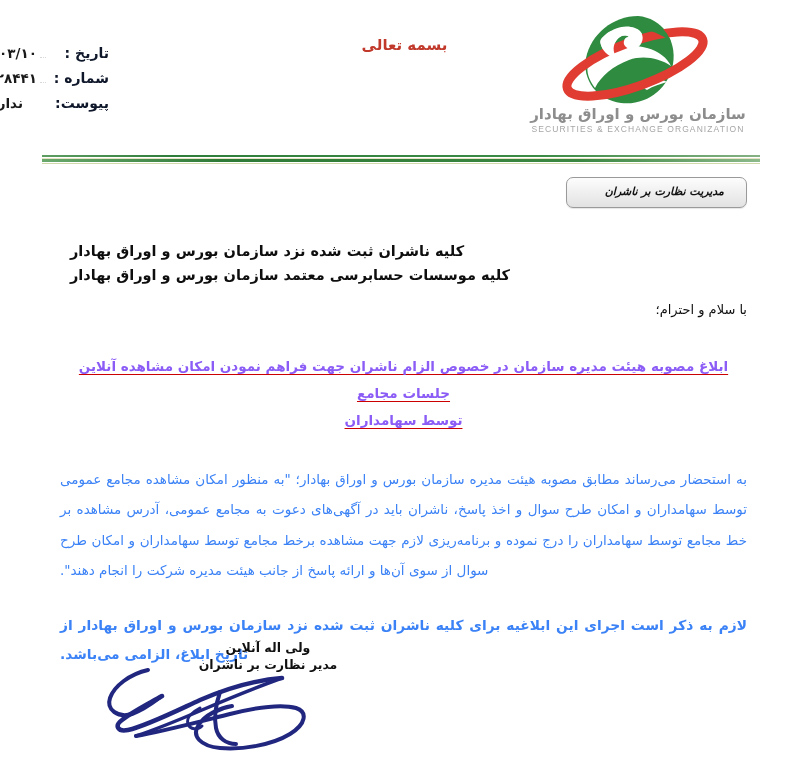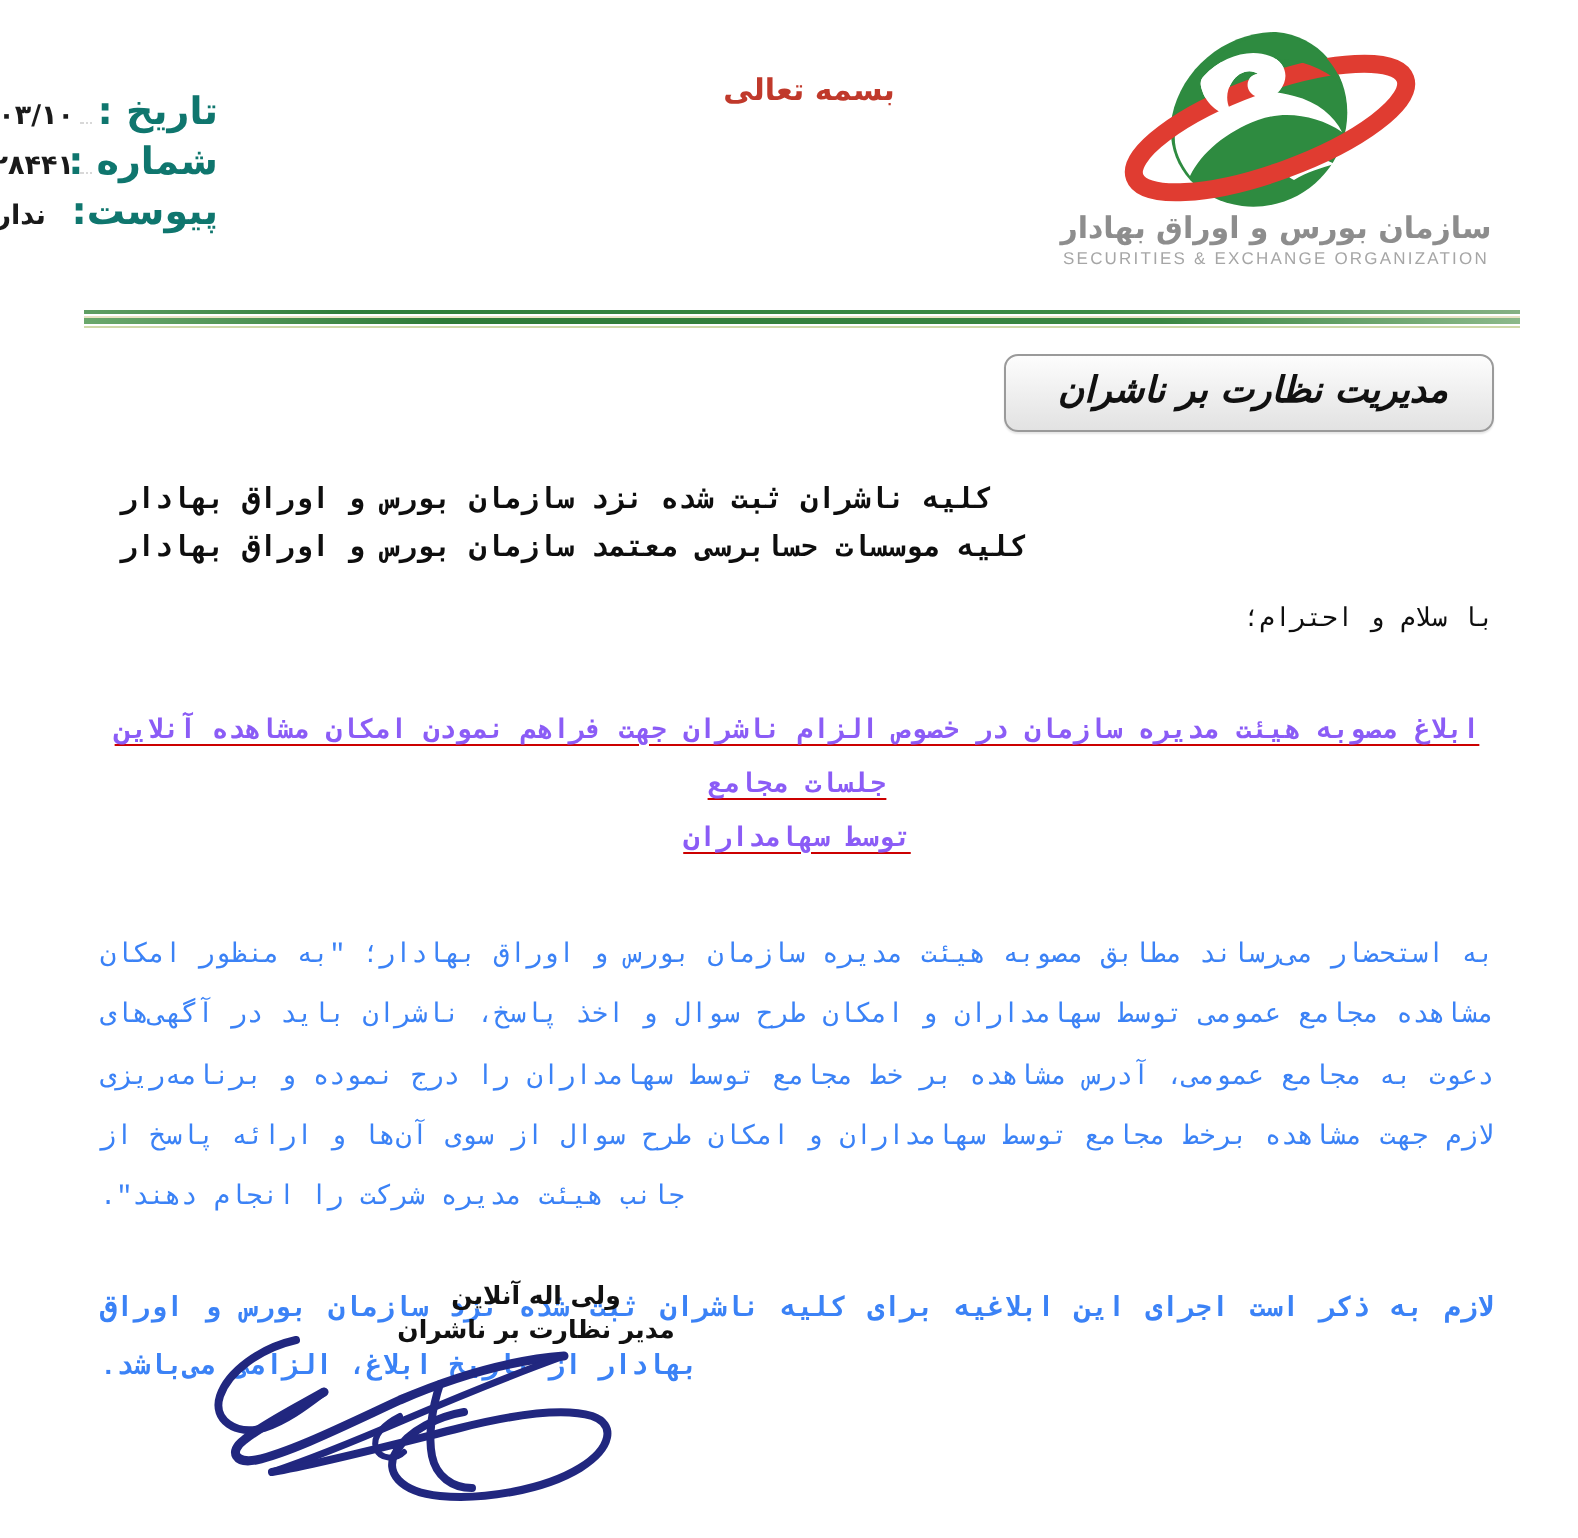--- a/index.html
+++ b/index.html
@@ -83,23 +83,23 @@
     left: 40px;
     direction: rtl;
   }
   .meta-row {
     display: flex;
     align-items: baseline;
     height: 25px;
     justify-content: flex-start;
   }
   .meta-label {
-    font-size: 19px;
-    font-weight: bold;
-    color: #0f766e;
+    font-size: 14px;
+    font-weight: bold;
+    color: #0f172a;
     white-space: nowrap;
     flex: 0 0 auto;
     text-align: right;
     width: 60px;
     margin-right: 120px;
   }
   .meta-leader {
     flex: 1 1 auto;
     border-bottom: 1px dotted #d8d8d8;
     height: 11px;
@@ -146,42 +146,41 @@
   }
 
   
   .title-wrap {
     position: absolute;
     top: 177px;
     right: 42px;
   }
   .title-box {
     display: inline-block;
-    padding: 7px 22px 9px 26px;
+    padding: 7px 22px 9px 38px;
     border: 1px solid #9a9a9a;
     border-radius: 7px;
     background: linear-gradient(to bottom, #fdfdfd 0%, #f2f2f2 40%, #e2e2e2 100%);
     box-shadow: 0 1px 1px rgba(0,0,0,0.10);
-    font-size: 18px;
+    font-size: 11px;
     font-weight: bold;
     font-style: italic;
     color: #111111;
     direction: rtl;
     white-space: nowrap;
   }
 
   
   .content {
     position: absolute;
     top: 240px;
     right: 42px;
-    left: 50px;
+    left: 60px;
     direction: rtl;
     color: #0e0e0e;
-    font-family: Liberation Mono, monospace;
   }
 
   .recipients { text-align: left; padding-left: 10px; }
   .recipient-line {
     font-size: 14.5px;
     font-weight: bold;
     line-height: 1.65;
     white-space: nowrap;
   }
 

